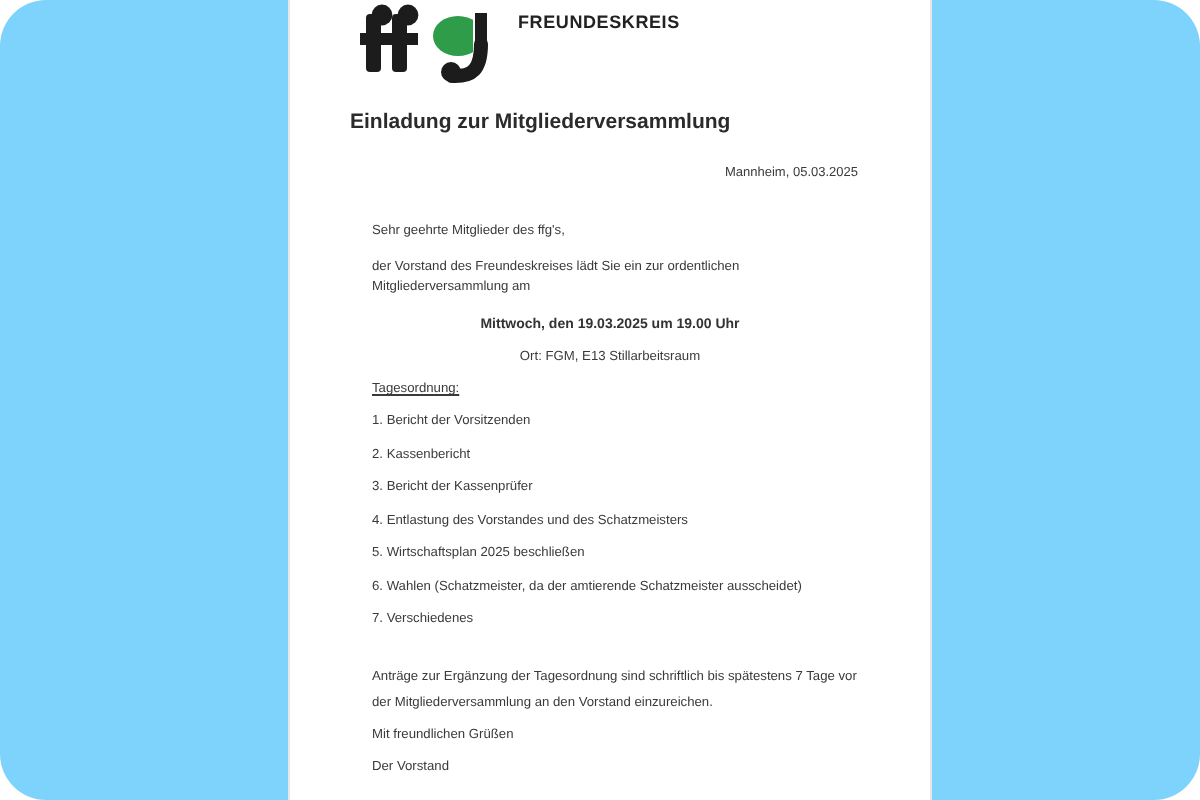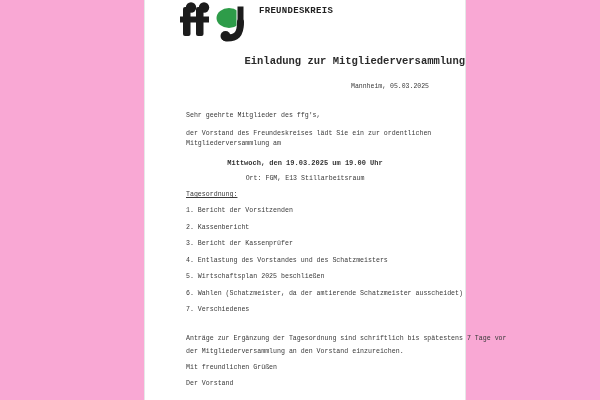--- a/index.html
+++ b/index.html
@@ -1,38 +1,39 @@
 <!DOCTYPE html>
 <html><head>
 <meta charset="utf-8">
 <style>
   html,body { margin:0; padding:0; }
   .canvas {
     position:relative; width:600px; height:400px;
-    background:#f9a8d4; overflow:hidden;
-    font-family:Liberation Mono, monospace;
+    background:#7dd3fc; overflow:hidden;
+    font-family:Liberation Sans, sans-serif;
+    border-radius:23px;
   }
   .page {
     position:absolute; left:144px; top:0; width:322px; height:400px;
     background:#ffffff; box-sizing:border-box;
     border-left:1px solid #e7e7e8; border-right:1px solid #e7e7e8;
   }
   .abs { position:absolute; }
   .ln {
     position:absolute; left:41px; font-size:6.6px; line-height:8px;
     color:#3a3a3a; white-space:nowrap;
   }
   .centerband { left:20px; right:20px; text-align:center; }
   .logo-org {
     position:absolute; left:114px; top:5px;
     font-size:9px; font-weight:bold; letter-spacing:0.3px;
     line-height:12px; color:#222222; white-space:nowrap;
   }
   .doc-title {
-    position:absolute; left:30px; right:0; top:55px; text-align:right;
+    position:absolute; left:30px; right:0; top:55px; text-align:left;
     font-size:10.5px; font-weight:bold; color:#2b2b2b; white-space:nowrap;
   }
   .date-line {
     position:absolute; right:36px; top:83px;
     font-size:6.5px; color:#3a3a3a; white-space:nowrap;
   }
   .bold { font-weight:bold; font-size:7px; color:#333; }
   .underline { text-decoration:underline; }
 </style>
 </head>

